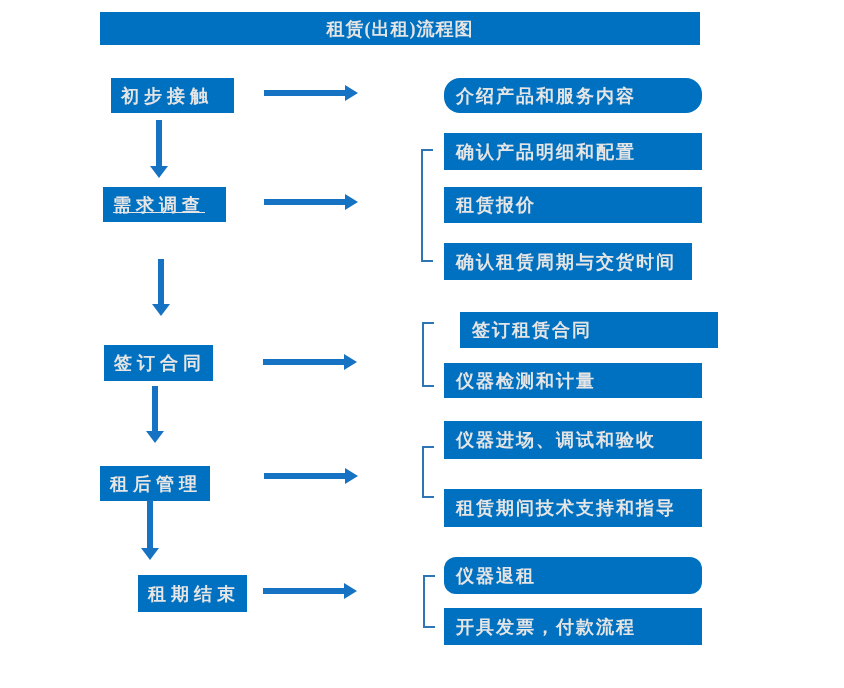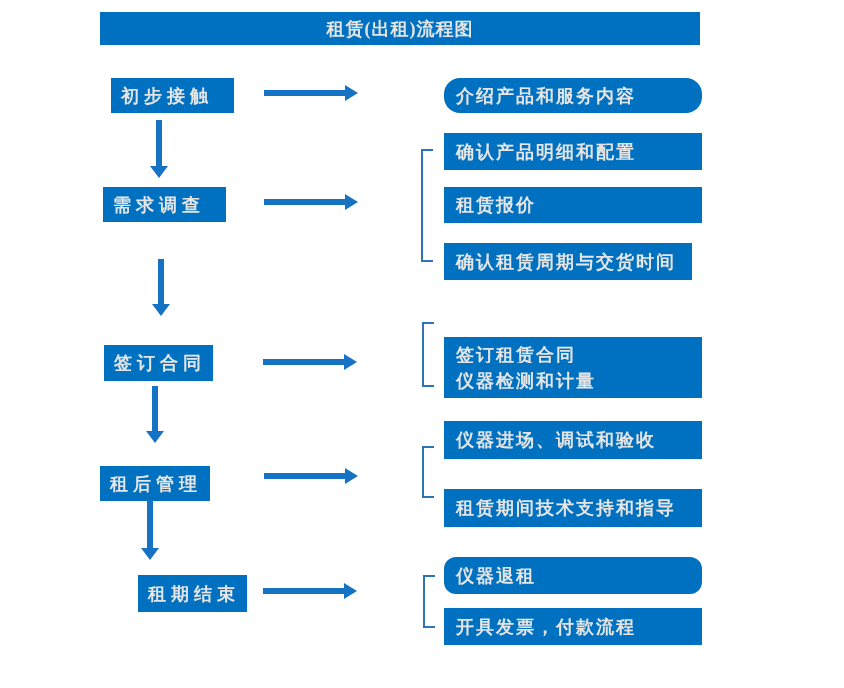--- a/index.html
+++ b/index.html
@@ -23,30 +23,30 @@
   }
   .title-bar {
     left:100px; top:12px; width:600px; height:33px;
     justify-content:center;
     letter-spacing:1px;
   }
   .lbox { padding-left:10px; letter-spacing:5px; }
   .rbox { padding-left:12px; letter-spacing:2px; }
 
   .l1 { left:103px; top:78px;  width:123px; height:35px;margin-left:8px; }
-  .l2 { left:103px; top:187px; width:123px; height:35px; }
+  .l2 { left:103px; top:187px; width:123px; height:35px;text-decoration:underline; }
   .l3 { left:104px; top:345px; width:109px; height:36px; }
   .l4 { left:100px; top:458px; width:110px; height:35px;margin-top:8px; }
   .l5 { left:100px; top:575px; width:109px; height:37px;margin-left:38px; }
 
   .r1 { left:444px; top:78px;  width:258px; height:35px;border-radius:16px; }
   .r2 { left:444px; top:133px; width:258px; height:37px; }
   .r3 { left:444px; top:187px; width:258px; height:36px; }
   .r4 { left:444px; top:243px; width:248px; height:37px; }
-  .r5 { left:444px; top:312px; width:258px; height:36px;margin-top:25px; }
+  .r5 { left:460px; top:312px; width:258px; height:36px; }
   .r6 { left:444px; top:363px; width:258px; height:35px; }
   .r7 { left:444px; top:421px; width:258px; height:38px; }
   .r8 { left:444px; top:489px; width:258px; height:38px; }
   .r9 { left:444px; top:557px; width:258px; height:37px;border-radius:12px; }
   .r10{ left:444px; top:608px; width:258px; height:37px; }
 
   
   .harrow { position:absolute; width:94px; height:16px; }
   .harrow .stem {
     position:absolute; left:0; top:5px; width:81px; height:6px;

